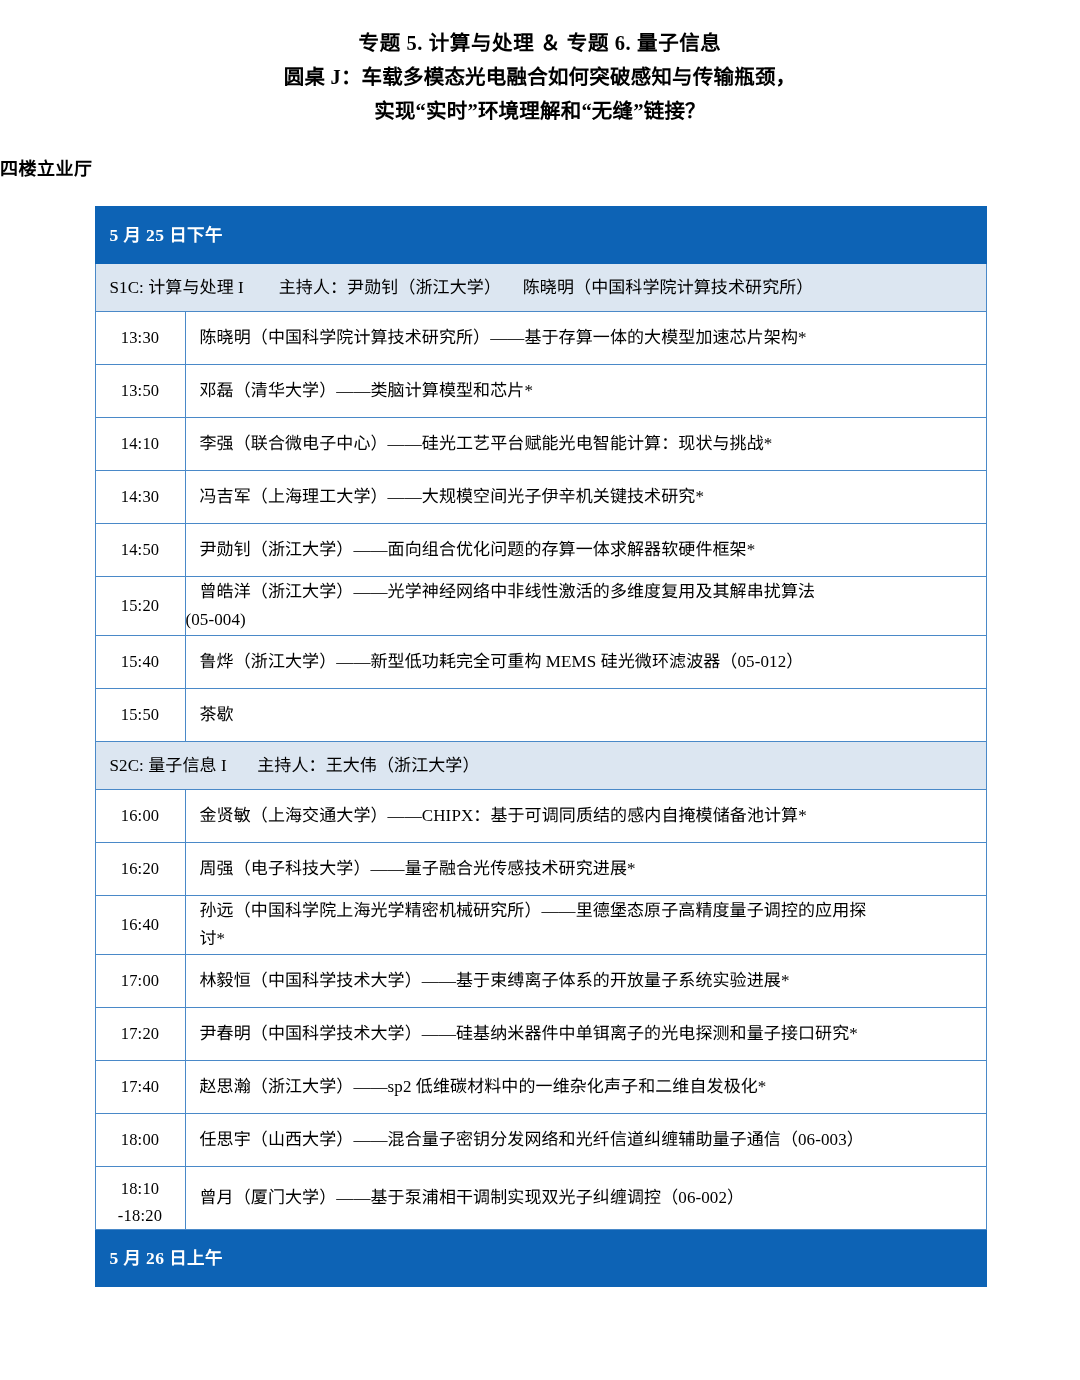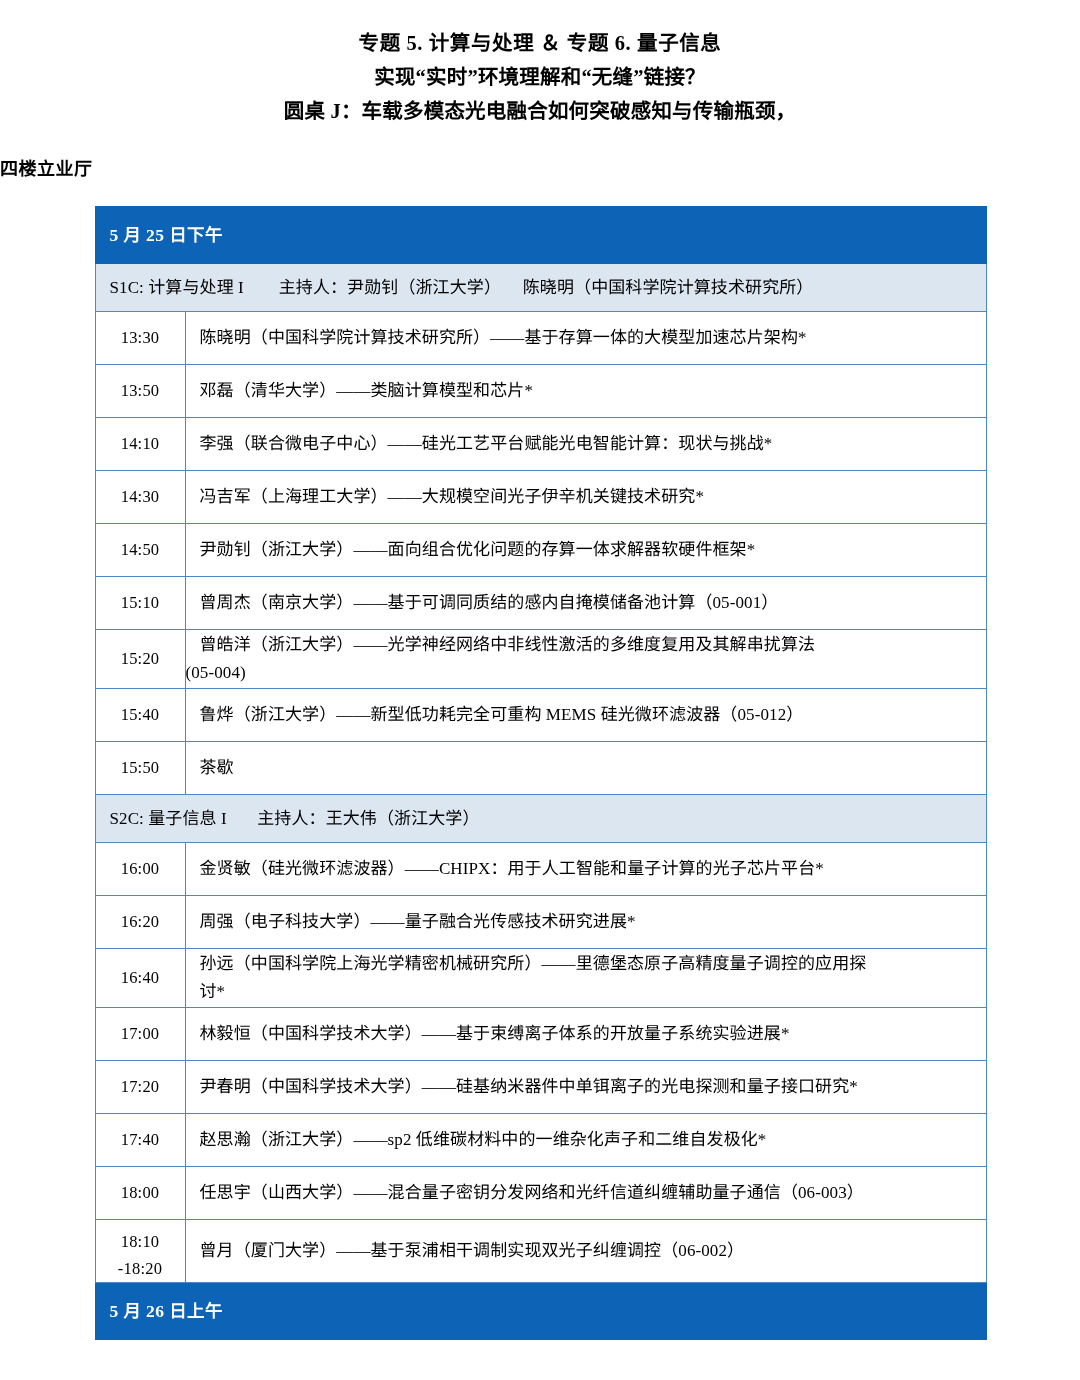--- a/index.html
+++ b/index.html
@@ -126,22 +126,22 @@
     display: block;
   }
 </style>
 </head>
 <body>
 
 <div class="page">
 
   <div class="heading">
     <div class="heading-line l1">专题 5. 计算与处理 ＆ 专题 6. 量子信息</div>
+    <div class="heading-line">圆桌 J：车载多模态光电融合如何突破感知与传输瓶颈，</div>
     <div class="heading-line">实现“实时”环境理解和“无缝”链接？</div>
-    <div class="heading-line">圆桌 J：车载多模态光电融合如何突破感知与传输瓶颈，</div>
   </div>
 
   <div class="venue-row">
     <span class="venue">四楼立业厅</span>
   </div>
 
   <div class="table-wrap">
     <table class="schedule">
       <colgroup>
         <col class="c-time">
@@ -177,26 +177,20 @@
             <td class="text-cell">
               <span class="txt"><span>冯吉军（上海理工大学）——大规模空间光子伊辛机关键技术研究*</span></span>
             </td>
           </tr>
           <tr class="item-row single">
             <td class="time-cell"><span>14:50</span></td>
             <td class="text-cell">
               <span class="txt"><span>尹勋钊（浙江大学）——面向组合优化问题的存算一体求解器软硬件框架*</span></span>
             </td>
           </tr>
-          <tr class="item-row single">
-            <td class="time-cell"><span>15:10</span></td>
-            <td class="text-cell">
-              <span class="txt"><span>曾周杰（南京大学）——基于可调同质结的感内自掩模储备池计算（05-001）</span></span>
-            </td>
-          </tr>
           <tr class="item-row wrap">
             <td class="time-cell"><span>15:20</span></td>
             <td class="text-cell">
               <span class="txt"><span>曾皓洋（浙江大学）——光学神经网络中非线性激活的多维度复用及其解串扰算法</span><span class="cont-out">(05-004)</span></span>
             </td>
           </tr>
           <tr class="item-row single">
             <td class="time-cell"><span>15:40</span></td>
             <td class="text-cell">
               <span class="txt"><span>鲁烨（浙江大学）——新型低功耗完全可重构 MEMS 硅光微环滤波器（05-012）</span></span>
@@ -207,21 +201,21 @@
             <td class="text-cell">
               <span class="txt"><span>茶歇</span></span>
             </td>
           </tr>
           <tr class="session-band">
             <td colspan="2"><span class="session-text">S2C: 量子信息 I       主持人：王大伟（浙江大学）</span></td>
           </tr>
           <tr class="item-row single">
             <td class="time-cell"><span>16:00</span></td>
             <td class="text-cell">
-              <span class="txt"><span>金贤敏（硅光微环滤波器）——CHIPX：用于人工智能和量子计算的光子芯片平台*</span></span>
+              <span class="txt"><span>金贤敏（上海交通大学）——CHIPX：基于可调同质结的感内自掩模储备池计算*</span></span>
             </td>
           </tr>
           <tr class="item-row single">
             <td class="time-cell"><span>16:20</span></td>
             <td class="text-cell">
               <span class="txt"><span>周强（电子科技大学）——量子融合光传感技术研究进展*</span></span>
             </td>
           </tr>
           <tr class="item-row wrap">
             <td class="time-cell"><span>16:40</span></td>

